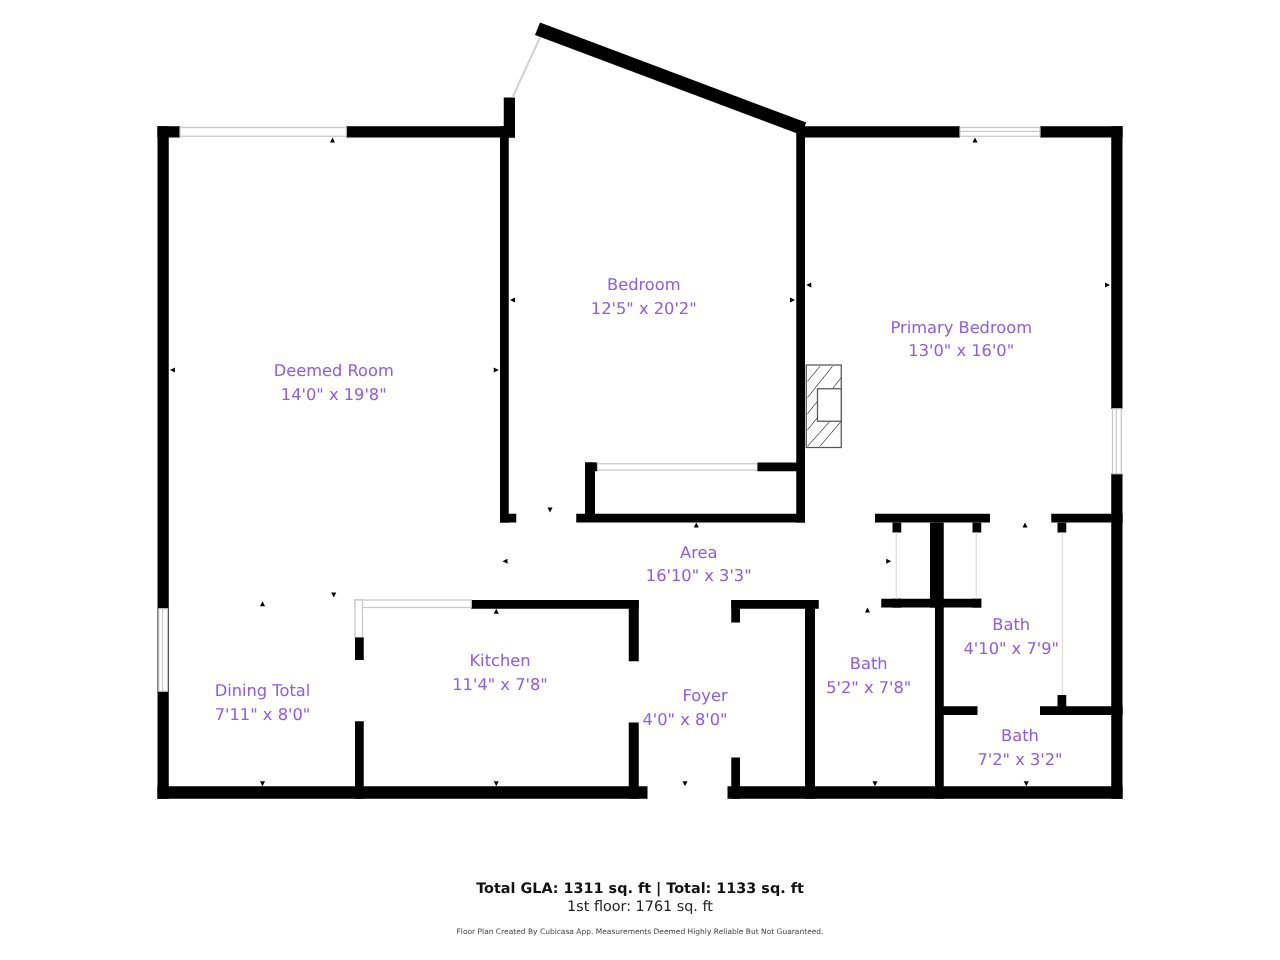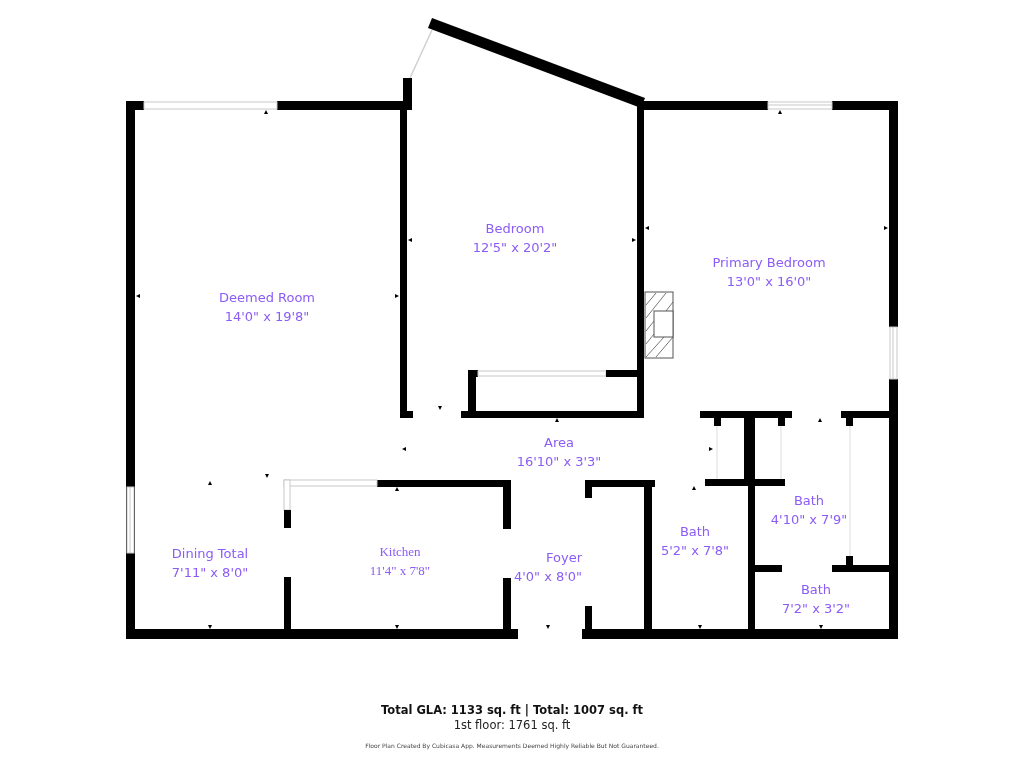--- a/index.html
+++ b/index.html
@@ -149,36 +149,36 @@
   <div>13'0" x 16'0"</div>
 </div>
 <div class="room-label" style="left:559px; top:433px;">
   <div>Area</div>
   <div>16'10" x 3'3"</div>
 </div>
 <div class="room-label" style="left:210px; top:544px;">
   <div>Dining Total</div>
   <div>7'11" x 8'0"</div>
 </div>
-<div class="room-label" style="left:400px; top:542px;font-family:Liberation Serif, serif;">
+<div class="room-label" style="left:400px; top:520px;">
   <div>Kitchen</div>
   <div>11'4" x 7'8"</div>
 </div>
 <div class="room-label" style="left:548px; top:548px;text-align:right;">
   <div>Foyer</div>
   <div>4'0" x 8'0"</div>
 </div>
 <div class="room-label" style="left:695px; top:522px;">
   <div>Bath</div>
   <div>5'2" x 7'8"</div>
 </div>
 <div class="room-label" style="left:809px; top:491px;">
   <div>Bath</div>
   <div>4'10" x 7'9"</div>
 </div>
 <div class="room-label" style="left:816px; top:580px;">
   <div>Bath</div>
   <div>7'2" x 3'2"</div>
 </div>
 
-<div class="footer-total">Total GLA: 1133 sq. ft | Total: 1007 sq. ft</div>
+<div class="footer-total">Total GLA: 1311 sq. ft | Total: 1133 sq. ft</div>
 <div class="footer-floor">1st floor: 1761 sq. ft</div>
 <div class="footer-disc">Floor Plan Created By Cubicasa App. Measurements Deemed Highly Reliable But Not Guaranteed.</div>
 
 </body></html>

